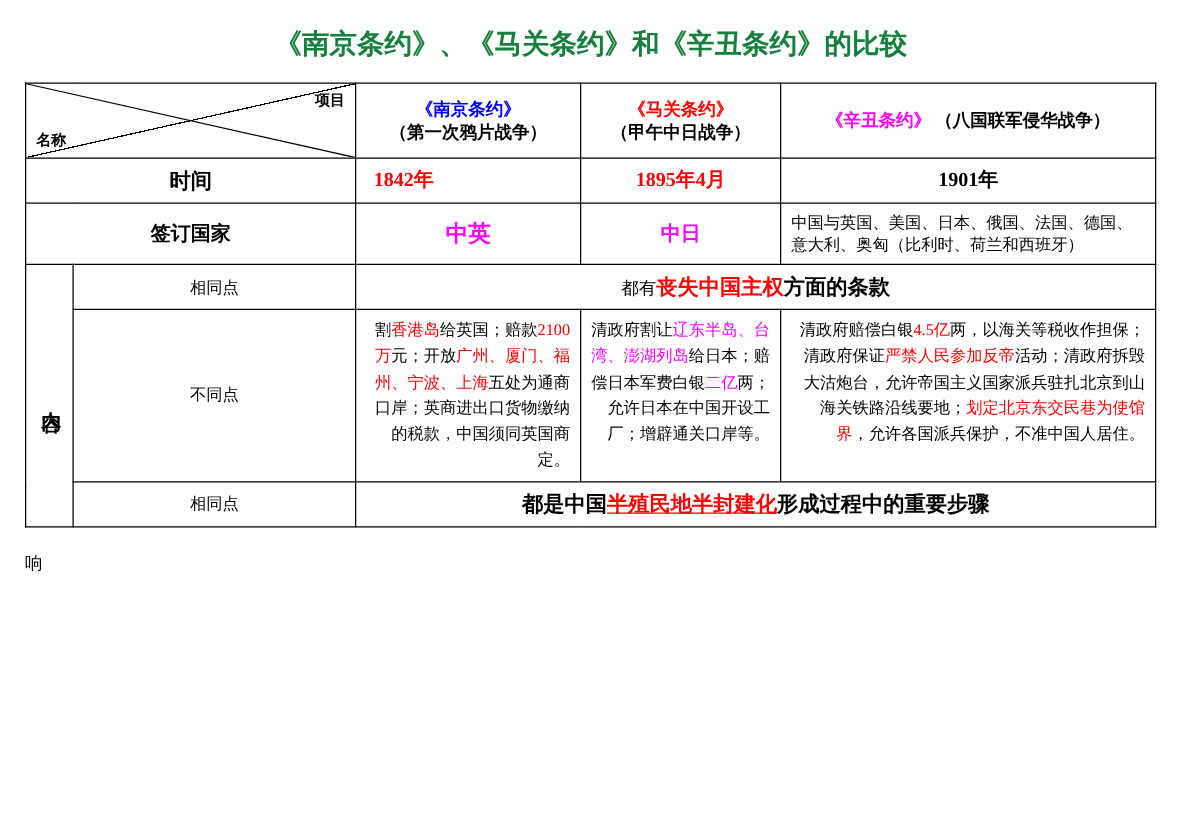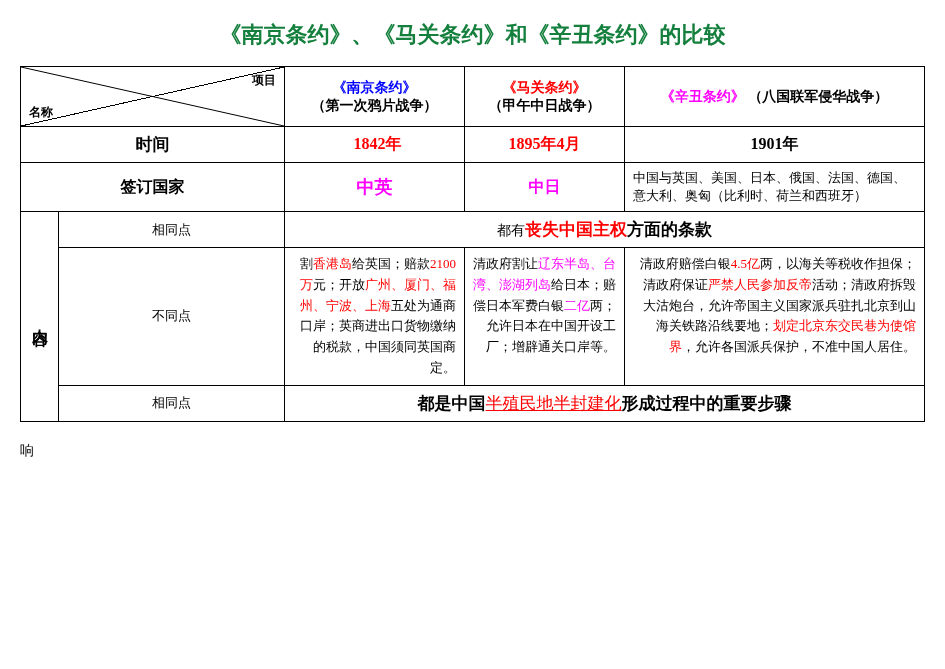--- a/index.html
+++ b/index.html
@@ -107,21 +107,21 @@
       <span>（甲午中日战争）</span>
     </td>
     <td class="col-xinchou">
       <span class="title-xinchou" style="font-weight:bold;">《辛丑条约》</span>
       <span>（八国联军侵华战争）</span>
     </td>
   </tr>
 
   <tr class="time-row">
     <td colspan="2" style="text-align:center;font-weight:bold;font-size:17px;">时间</td>
-    <td style="text-align:center;padding-left:14px;">
+    <td style="text-align:left;padding-left:14px;">
       <span class="red">1842年</span>
     </td>
     <td style="">
       <span class="red">1895年4月</span>
     </td>
     <td style="text-align:center;margin-top:40px;">1901年</td>
   </tr>
 
   <tr class="sign-row">
     <td colspan="2" style="text-align:center;font-weight:bold;font-size:16px;">签订国家</td>
@@ -159,19 +159,19 @@
     <td style="vertical-align:top;">
       <div class="diff-text">
         清政府赔偿白银<span class="red">4.5亿</span>两，以海关等税收作担保；清政府保证<span class="red">严禁人民参加反帝</span>活动；清政府拆毁大沽炮台，允许帝国主义国家派兵驻扎北京到山海关铁路沿线要地；<span class="red">划定北京东交民巷为使馆界</span>，允许各国派兵保护，不准中国人居住。
       </div>
     </td>
   </tr>
 
   <tr>
     <td style="text-align:center;font-size:13px;">相同点</td>
     <td colspan="3" style="text-align:center;">
-      <span style="font-size:17px;font-weight:bold;">都是中国</span><span class="red" style="font-size:17px;font-weight:normal;text-decoration:underline;">半殖民地半封建化</span><span style="font-size:17px;font-weight:bold;">形成过程中的重要步骤</span>
+      <span style="font-size:17px;font-weight:bold;">都是中国</span><span class="red" style="font-size:17px;font-weight:bold;text-decoration:underline;">半殖民地半封建化</span><span style="font-size:17px;font-weight:bold;">形成过程中的重要步骤</span>
     </td>
   </tr>
 </tbody>
   </table>
 
 <div class="footer-note">响</div>
 
 </body></html>

